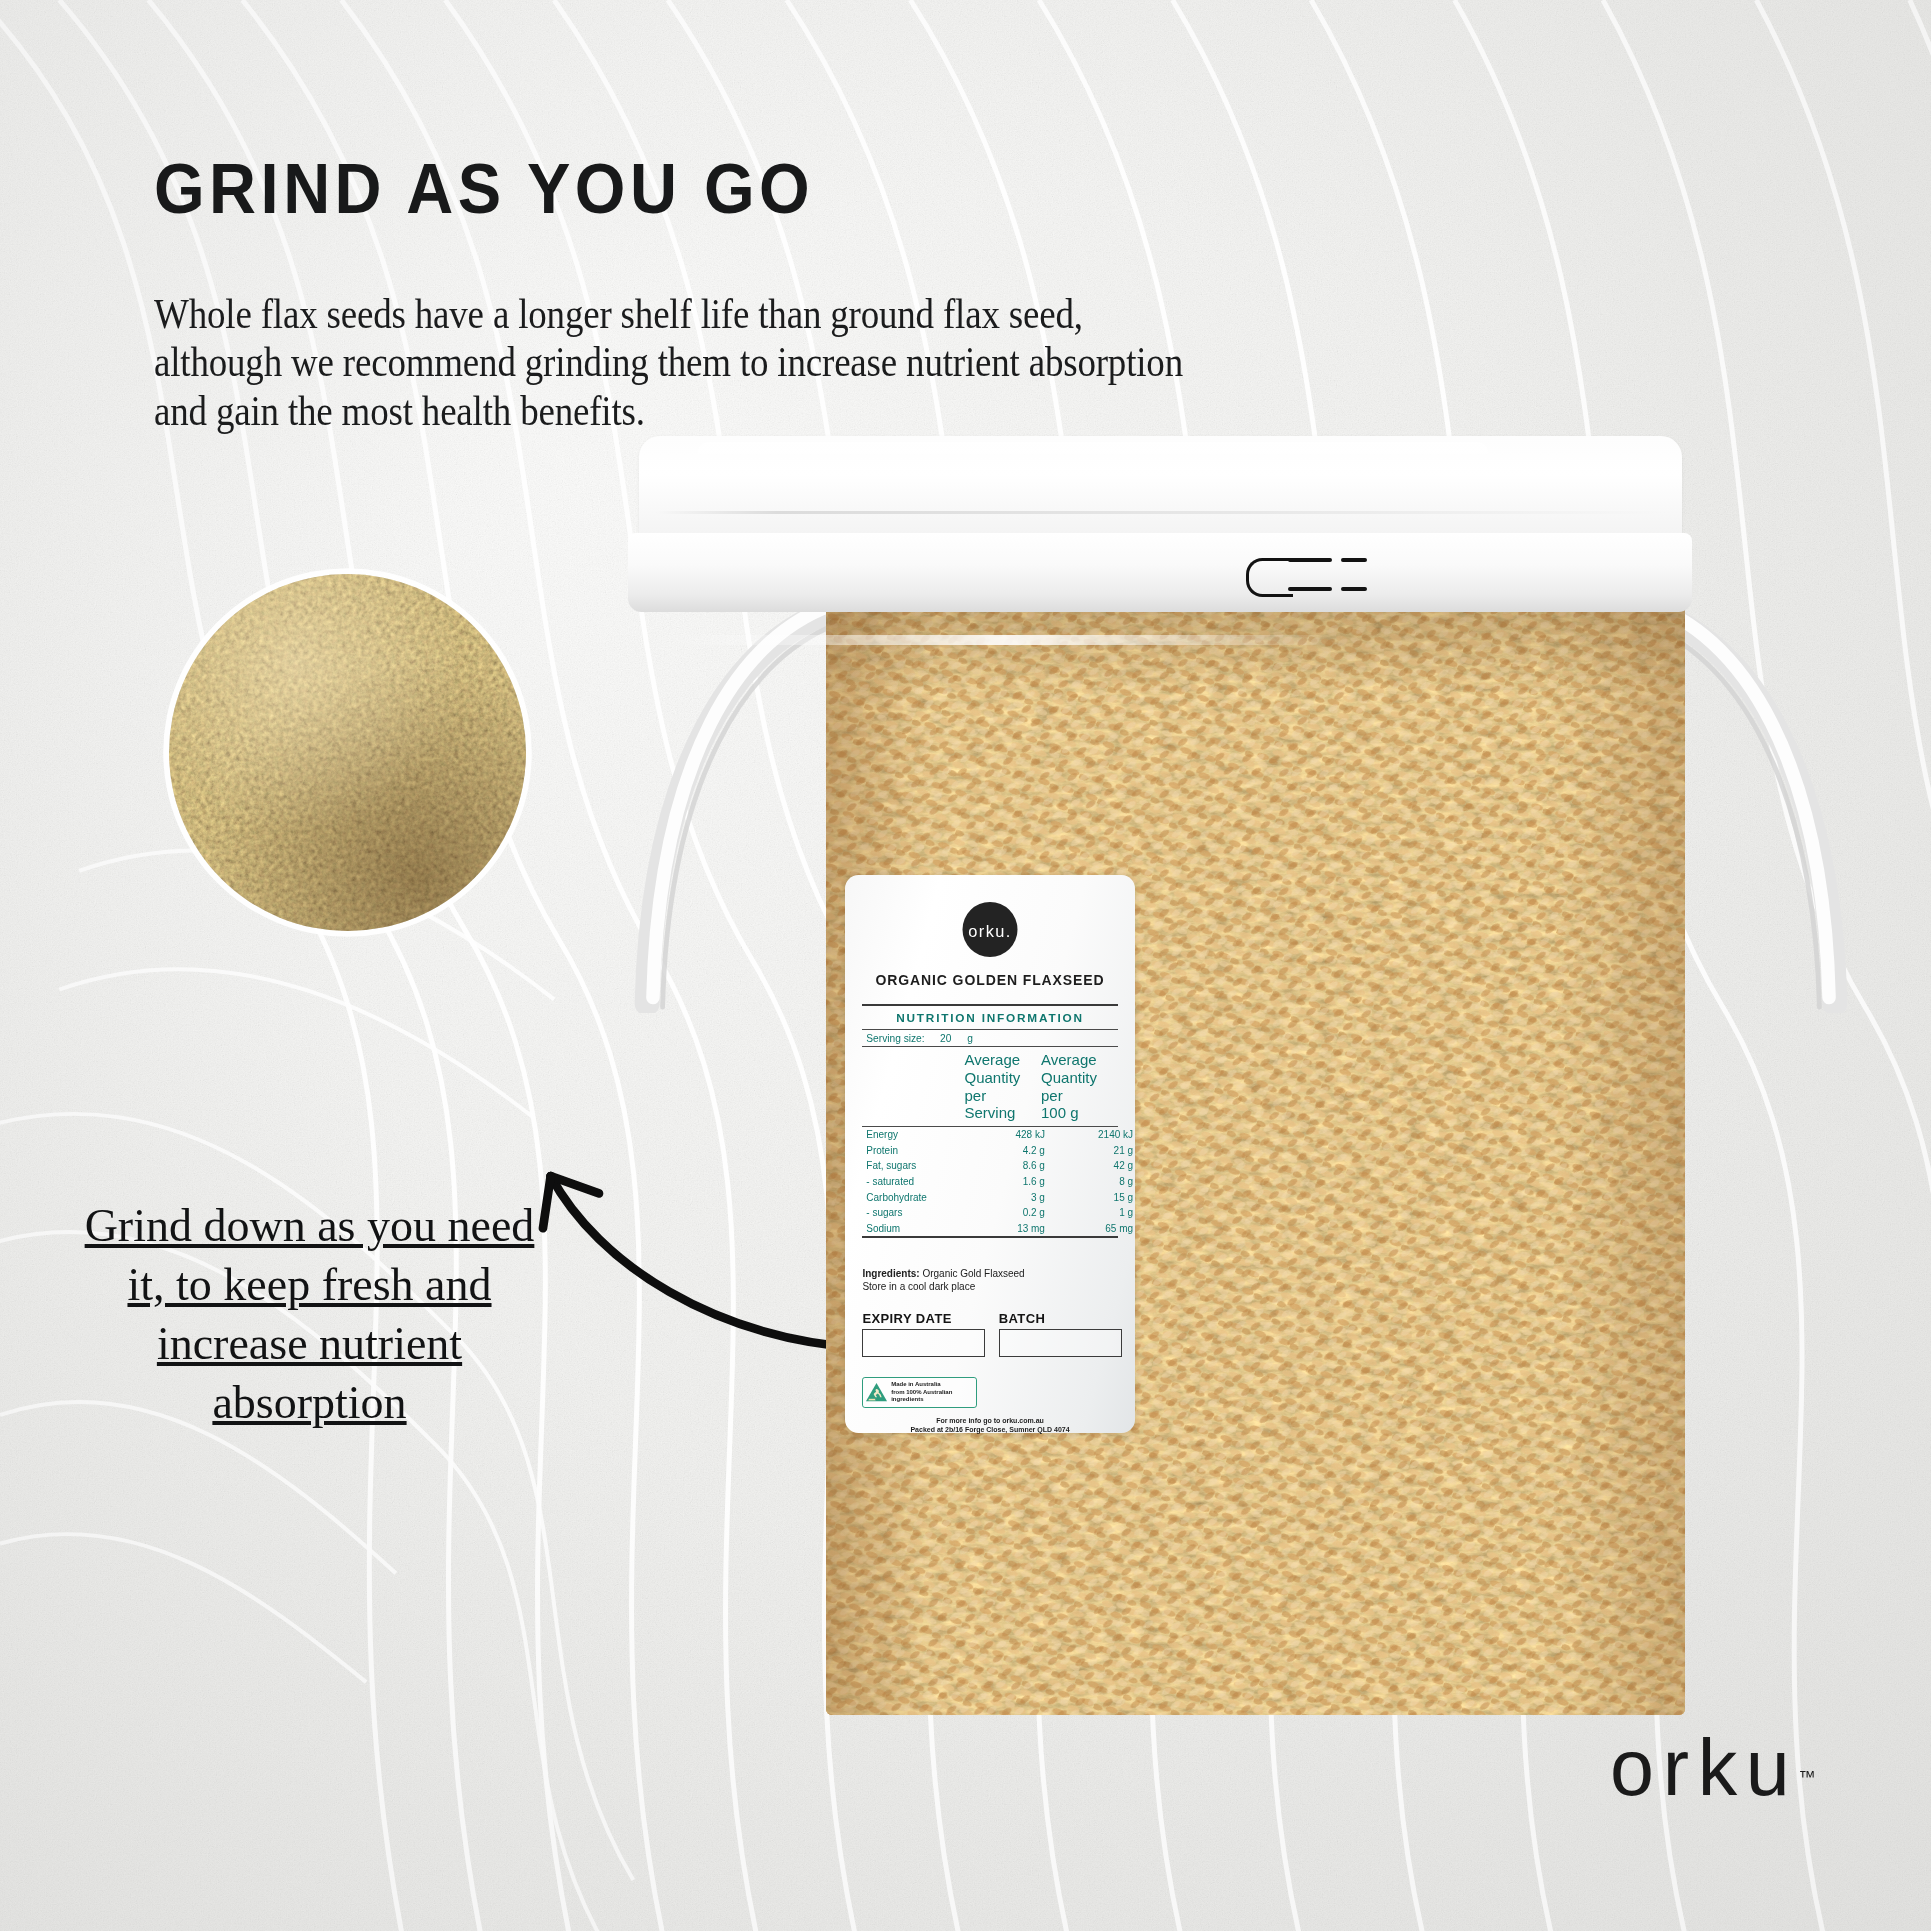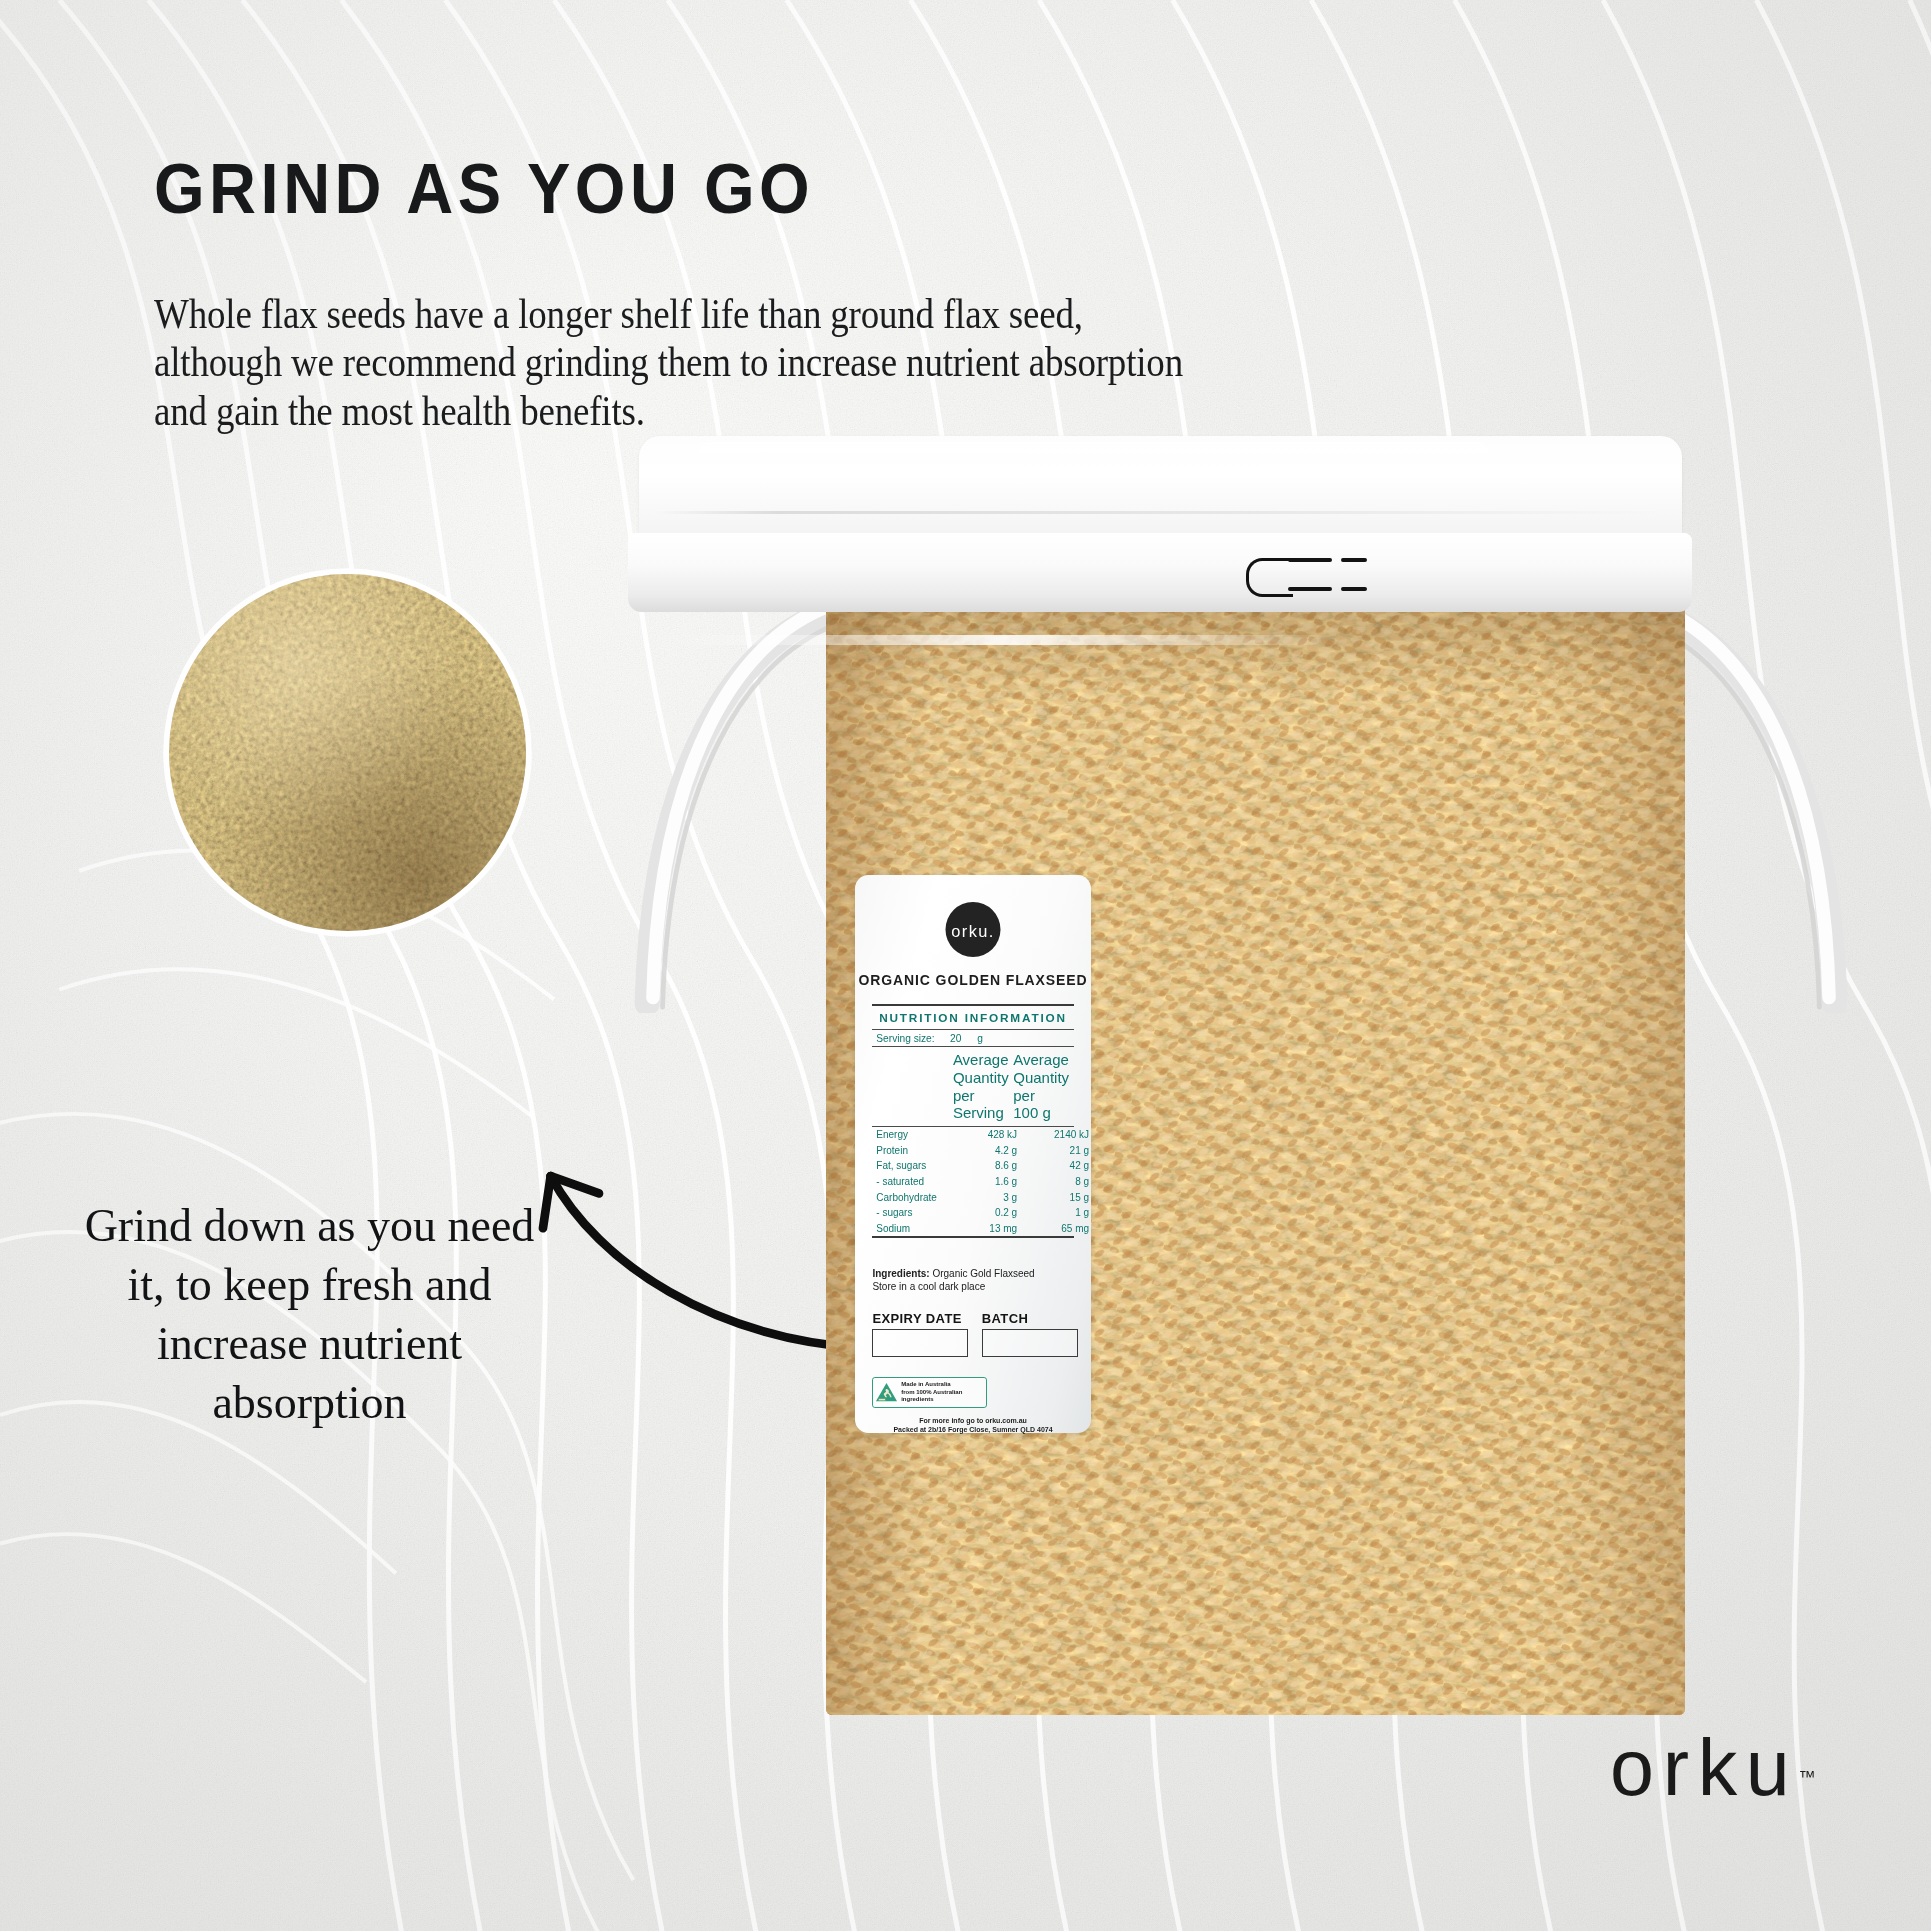--- a/index.html
+++ b/index.html
@@ -48,21 +48,21 @@
   }
   .meal-tex{position:absolute;inset:-10%;}
   .meal-shade{position:absolute;inset:0;
     background:radial-gradient(circle at 35% 25%, rgba(255,240,205,.40) 0%, rgba(255,235,190,0) 48%),
                radial-gradient(circle at 70% 85%, rgba(70,42,14,.42) 0%, rgba(70,42,14,0) 55%);}
 
   
   .annot{
     position:absolute;left:68px;top:1197px;width:483px;text-align:center;
     font-family:"Liberation Serif","DejaVu Serif",serif;
-    font-size:46px;line-height:1.28;color:#121314;
+    font-size:46px;line-height:1.28;color:#121314;text-decoration:underline;
   }
   .arrow-svg{position:absolute;left:483px;top:1120px;width:406px;height:261px;}
 
   
   .bucket{position:absolute;left:618px;top:436px;width:1081px;height:1284px;}
 
   .lid{position:absolute;left:21px;top:0;width:1043px;height:130px;
     border-radius:21px 21px 9.7px 9.7px;
     background:linear-gradient(180deg,#fdfdfd 0%,#ffffff 30%,#f4f4f4 75%,#e6e6e6 100%);
     box-shadow:0 1.9px 3.9px rgba(0,0,0,.05);}
@@ -88,21 +88,21 @@
       linear-gradient(180deg, rgba(90,55,20,.30) 0%, rgba(90,55,20,0) 10%);}
 
   .tabs{position:absolute;left:208px;top:145px;width:859px;height:29px;}
   .tab{position:absolute;top:0;height:29px;width:73px;
     background:linear-gradient(180deg,#fcfcfc,#cfcfcf);border-radius:0 0 2.9px 2.9px;}
 
   .handle-l{position:absolute;left:0px;top:162px;width:232px;height:415px;}
   .handle-r{position:absolute;left:1014px;top:162px;width:232px;height:415px;}
 
   
-  .plabel{position:absolute;left:237px;top:439px;width:236px;height:558px;}
+  .plabel{position:absolute;left:227px;top:439px;width:290px;height:558px;}
   .label-card{position:absolute;inset:0;border-radius:13.5px;
     background:linear-gradient(105deg,#f7f7f7 0%,#ffffff 22%,#fbfbfb 55%,#eceeef 88%,#e2e5e7 100%);
     box-shadow:0 1.9px 6.8px rgba(0,0,0,.14);}
 
   .logo-dot{position:absolute;left:50%;top:27px;transform:translateX(-50%);
     width:55px;height:55px;border-radius:50%;background:#232323;}
   .logo-dot span{position:absolute;left:50%;top:52%;transform:translate(-50%,-50%);
     color:#fff;font-family:"Liberation Sans",sans-serif;font-weight:300;
     font-size:16.4px;letter-spacing:1.4px;white-space:nowrap;}
 

